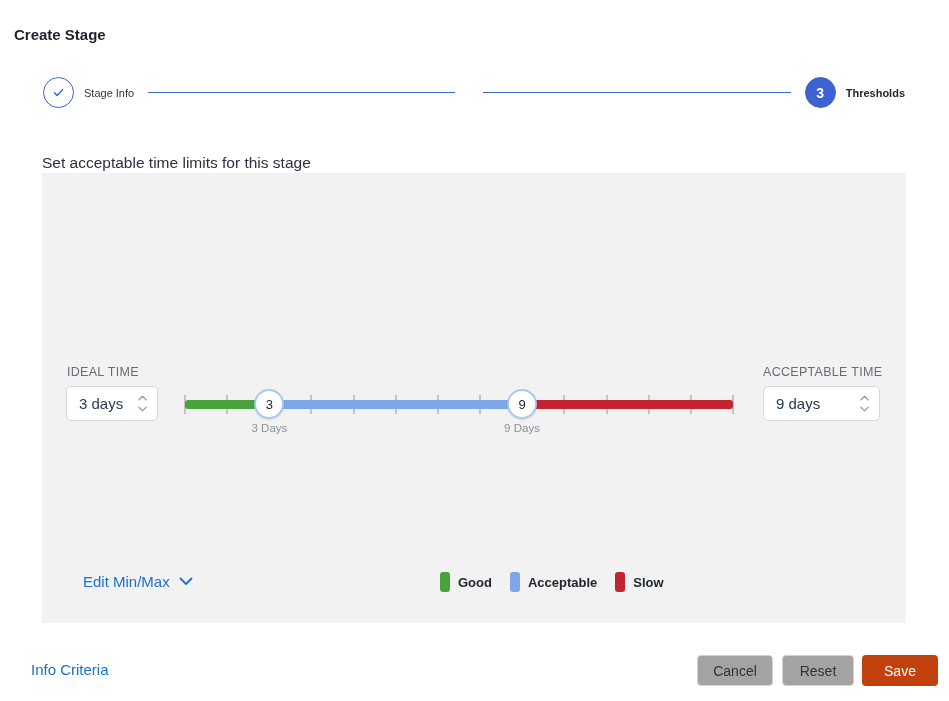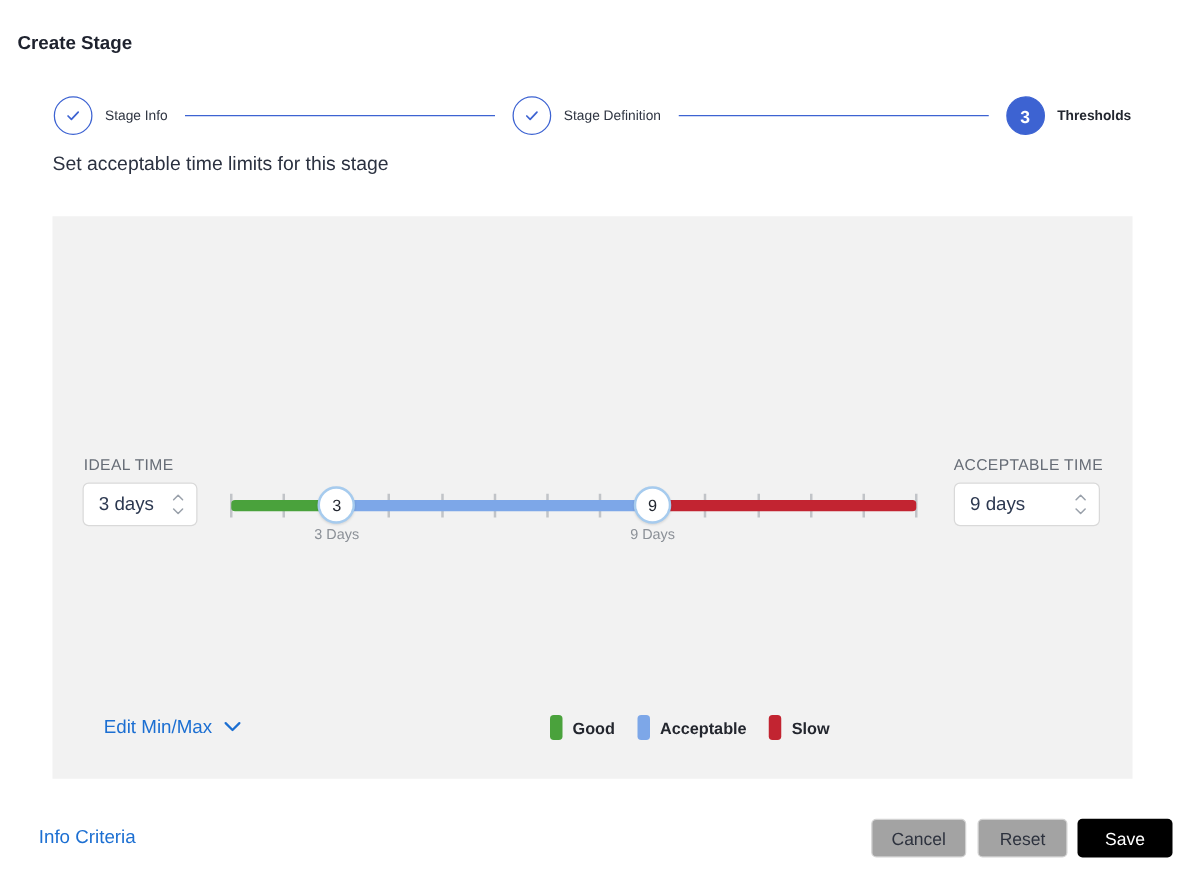--- a/index.html
+++ b/index.html
@@ -15,21 +15,21 @@
   .step { display:flex; align-items:center; gap:10px; flex:0 0 auto; cursor:pointer; }
   .step-circle {
     width:31px; height:31px; border-radius:50%; display:flex; align-items:center; justify-content:center;
     background:#fff; border:1.5px solid #3d63d2; flex:0 0 auto;
   }
   .step-circle.active { background:#3d63d2; border-color:#3d63d2; color:#fff; font-size:14px; font-weight:700; }
   .step-label { font-size:11px; color:#2f3542; white-space:nowrap; }
   .step-label.bold { font-weight:700; color:#22262f; }
   .connector { flex:1 1 auto; height:1px; background:#3d63d2; margin:0 14px; }
 
-  .section-heading { position:absolute; left:42px; top:123px; font-size:15.5px; color:#2b3140; }
+  .section-heading { position:absolute; left:42px; top:154px; font-size:15.5px; color:#2b3140; }
 
   
   .panel { position:absolute; left:42px; top:173px; width:864px; height:450px; background:#f2f2f2; }
 
   .targets-row { position:absolute; left:26px; top:28px; font-size:14.5px; color:#272c37; display:flex; align-items:center; gap:5px; }
   .link { color:#1c6fd2; cursor:pointer; }
   .chev { display:inline-block; margin-left:2px; }
 
   .time-label { position:absolute; font-size:12.5px; color:#666c76; letter-spacing:0.3px; }
   .time-input {
@@ -62,21 +62,21 @@
   .legend-label { font-size:13px; font-weight:700; color:#23262e; }
 
   
   .reset-link { position:absolute; left:31px; top:661px; font-size:15px; color:#1c6fd2; cursor:pointer; }
   .btn {
     position:absolute; top:655px; height:31px; border-radius:4px; font-size:14px;
     display:flex; align-items:center; justify-content:center; cursor:pointer;
     font-family:"Liberation Sans", sans-serif;
   }
   .btn.ghost { background:#a3a3a3; border:1px solid #d2d2d2; color:#2d323e; }
-  .btn.primary { background:#000000; border:none; color:#fff; }
+  .btn.primary { background:#c2410c; border:none; color:#fff; }
   .btn-cancel { left:697px; width:76px; }
   .btn-back { left:782px; width:72px; }
   .btn-save { left:862px; width:76px; }
 </style>
 </head>
 <body>
 
 <div class="screen">
 
   <div class="page-title">Create Stage</div>
@@ -84,28 +84,20 @@
   <div class="stepper">
     <div class="step">
       <div class="step-circle">
         <svg width="15" height="15" viewBox="0 0 24 24">
             <path d="M5.5 12.5l4.3 4.3L18.5 7.5" fill="none" stroke="#3d63d2" stroke-width="2.2" stroke-linecap="round" stroke-linejoin="round"></path>
           </svg>
       </div>
       <div class="step-label">Stage Info</div>
     </div>
     <div class="connector"></div>
-    <div class="step">
-      <div class="step-circle">
-        <svg width="15" height="15" viewBox="0 0 24 24">
-            <path d="M5.5 12.5l4.3 4.3L18.5 7.5" fill="none" stroke="#3d63d2" stroke-width="2.2" stroke-linecap="round" stroke-linejoin="round"></path>
-          </svg>
-      </div>
-      <div class="step-label">Stage Definition</div>
-    </div>
     <div class="connector"></div>
     <div class="step">
       <div class="step-circle active">3</div>
       <div class="step-label bold">Thresholds</div>
     </div>
   </div>
 
   <div class="section-heading">Set acceptable time limits for this stage</div>
 
   <div class="panel">

